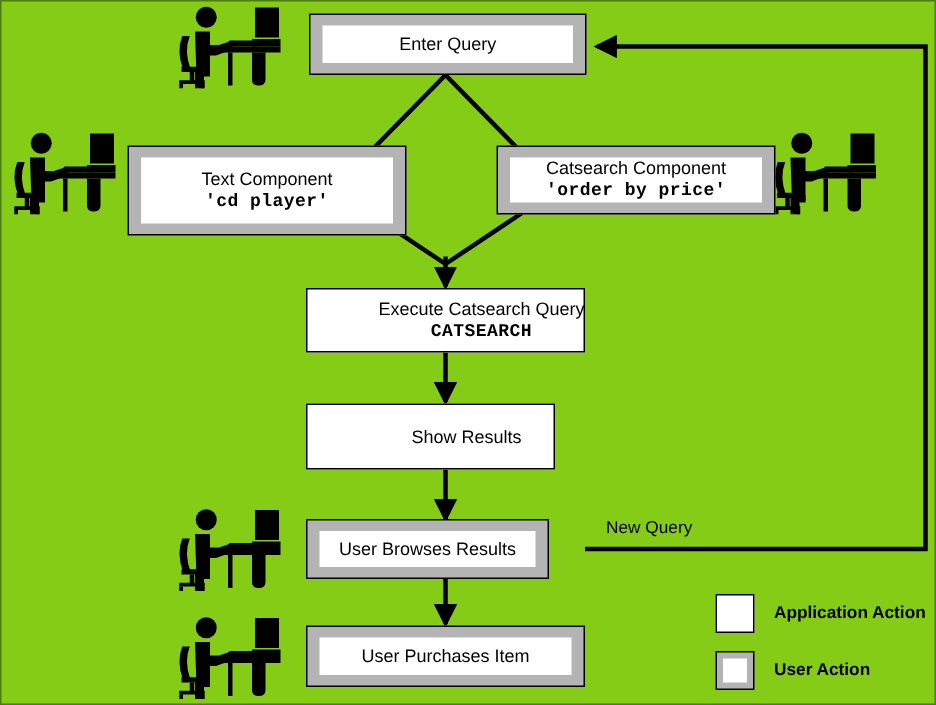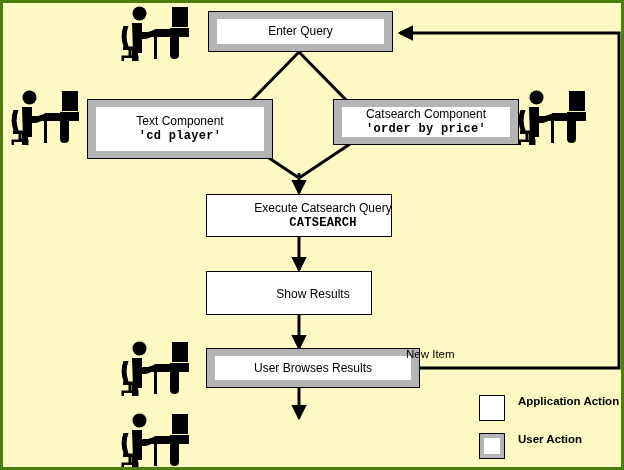--- a/index.html
+++ b/index.html
@@ -4,22 +4,22 @@
 <style>
   html, body {
     margin: 0;
     padding: 0;
     background: #ffffff;
   }
   #canvas {
     position: relative;
     width: 624px;
     height: 470px;
-    background: #fef9c3;
-    border: 3px solid #4d7c0f;
+    background: #84cc16;
+    border: 1px solid #4d7c0f;
     box-sizing: border-box;
     overflow: hidden;
     font-family: "Liberation Sans", sans-serif;
   }
 
   
   .box {
     position: absolute;
     box-sizing: border-box;
     display: flex;
@@ -87,20 +87,21 @@
 
   
   .legend {
     position: absolute;
     left: 476px;
     top: 392px;
     width: 145px;
   }
   .legend-row {
     display: flex;
+    align-items: center;
     height: 32px;
     margin-bottom: 6px;
   }
   .swatch {
     width: 26px;
     height: 26px;
     box-sizing: border-box;
     flex: 0 0 auto;
   }
   .swatch.app {
@@ -324,28 +325,33 @@
       </div>
     </div>
   </div>
 
   <div class="box app" style="left:203px; top:268px; width:166px; height:44px;">
     <div class="inner">
       <span class="label-1">Show Results</span>
     </div>
   </div>
 
-  <div class="box user" style="left:203px; top:345px; width:214px; height:40px;">
+  <div class="box user" style="left:203px; top:345px; width:162px; height:40px;">
     <div class="inner">
       <span class="label-1">User Browses Results</span>
     </div>
   </div>
 
-
-  <div class="float-text" style="left:403px; top:345px;">New Item</div>
+  <div class="box user" style="left:203px; top:416px; width:186px; height:41px;">
+    <div class="inner">
+      <span class="label-1">User Purchases Item</span>
+    </div>
+  </div>
+
+  <div class="float-text" style="left:403px; top:345px;">New Query</div>
 
   <div class="legend">
     <div class="legend-row">
       <span class="swatch app"></span>
       <span class="legend-label">Application Action</span>
     </div>
     <div class="legend-row">
       <span class="swatch user">
         <span></span>
       </span>

